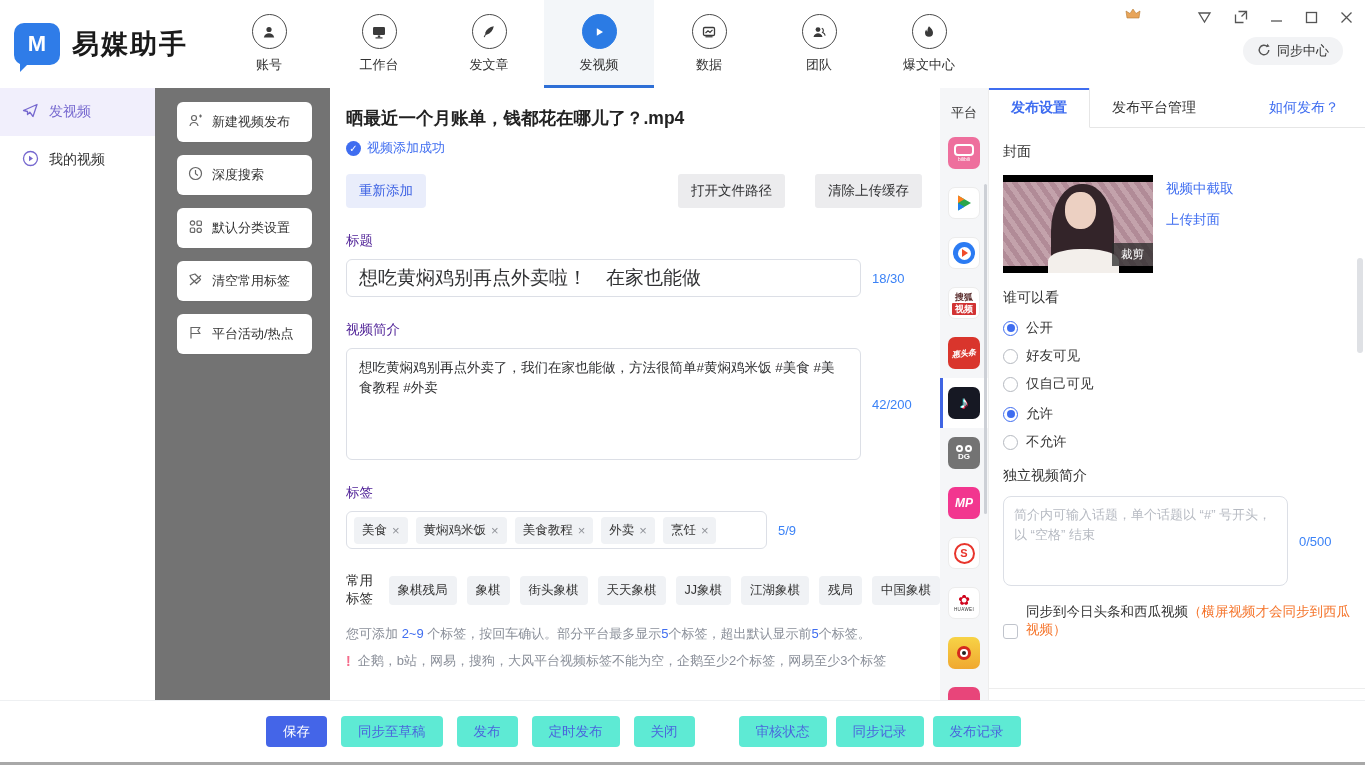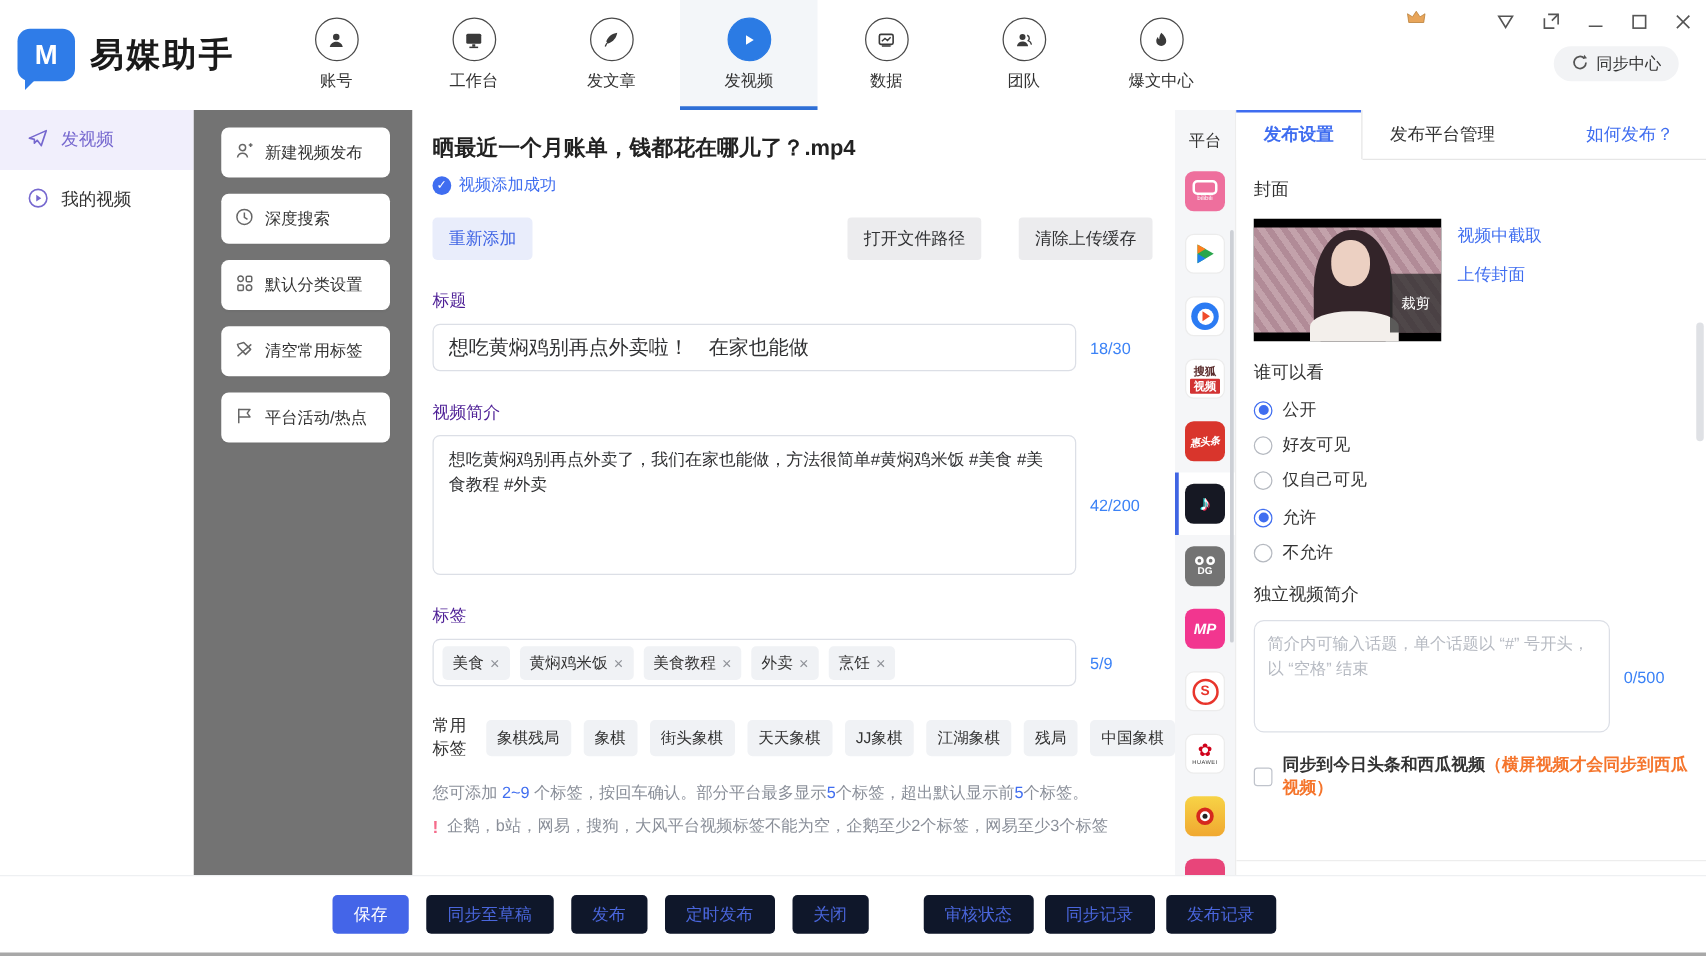--- a/index.html
+++ b/index.html
@@ -37,24 +37,24 @@
   .main { width:610px; background:#fff; padding:18px 0 0 16px; }
   .file-title { font-size:17.5px; font-weight:700; color:#222; }
   .status { display:flex; align-items:center; gap:6px; color:#3f6df0; font-size:13px; margin-top:9px; }
   .check-circ { width:15px; height:15px; border-radius:50%; background:#3f6df0; color:#fff; font-size:10px; display:flex; align-items:center; justify-content:center; }
   .actions { display:flex; align-items:center; margin-top:17px; width:576px; }
   .btn-readd { background:#e9edfb; color:#3f64e4; font-size:13.5px; padding:8px 13px; border-radius:4px; cursor:pointer; }
   .actions .spacer { flex:1; }
   .btn-gray { background:#ececee; color:#303133; font-size:13.5px; padding:8px 13px; border-radius:3px; margin-left:30px; cursor:pointer; }
   .form-label { font-size:13.5px; color:#4c1d95; margin:24px 0 9px; }
   .input-row { display:flex; align-items:center; }
-  .text-input { width:515px; height:38px; border:1px solid #dcdfe6; border-radius:6px; padding:0 12px; font-size:16px; color:#303133; font-family:inherit; outline:none; }
+  .text-input { width:515px; height:38px; border:1px solid #dcdfe6; border-radius:6px; padding:0 12px; font-size:19px; color:#303133; font-family:inherit; outline:none; }
   .counter { margin-left:11px; color:#3b82f6; font-size:13px; }
   .desc-area { width:515px; height:112px; border:1px solid #dcdfe6; border-radius:6px; padding:9px 12px; font-size:13.5px; color:#303133; font-family:inherit; resize:none; outline:none; line-height:1.5; }
-  .tagbox { width:515px; height:38px; border:1px solid #dcdfe6; border-radius:6px; display:flex; align-items:center; gap:8px; padding:0 7px; }
+  .tagbox { width:421px; height:38px; border:1px solid #dcdfe6; border-radius:6px; display:flex; align-items:center; gap:8px; padding:0 7px; }
   .chip { background:#f0f2f5; border-radius:4px; padding:5px 8px; font-size:12.5px; color:#333; display:flex; align-items:center; gap:5px; white-space:nowrap; }
   .chip .x { color:#909399; font-size:13px; cursor:pointer; }
   .common-row { display:flex; align-items:center; gap:10px; margin-top:23px; flex-wrap:nowrap; }
   .common-label { font-size:13.5px; color:#333; margin-right:2px; }
   .chip2 { background:#f0f2f5; border-radius:4px; padding:6px 9px; font-size:12.5px; color:#333; cursor:pointer; white-space:nowrap; }
   .help { font-size:13px; color:#8a8f99; margin-top:17px; }
   .help .b { color:#3f6df0; }
   .warn-row { display:flex; align-items:center; gap:7px; margin-top:9px; font-size:13px; color:#8a8f99; }
   .warn-bang { color:#f56c8b; font-weight:bold; font-size:14px; }
 
@@ -105,45 +105,45 @@
   .tab.active { color:#3f6df0; font-weight:600; background:#fff; border-right:1px solid #e6e6e6; box-shadow:inset 0 2px 0 #3f6df0; border-bottom:1px solid #fff; margin-bottom:-1px; }
   .howto { margin-left:auto; padding-right:26px; color:#3f6df0; font-size:14px; display:flex; align-items:center; cursor:pointer; }
   .settings-body { padding:15px 14px 0 14px; font-size:13.5px; position:relative; height:571px; overflow:hidden; }
   .sec-label { color:#333; font-size:14px; }
   .cover-wrap { display:flex; margin-top:14px; }
   .thumb { width:150px; height:98px; background:#000; position:relative; overflow:hidden; flex:0 0 auto; cursor:pointer; }
   .thumb .frame { position:absolute; left:0; right:0; top:7px; bottom:7px; background:repeating-linear-gradient(55deg,#c3a2ab 0 5px,#b18b97 5px 10px); }
   .thumb .hair { position:absolute; left:32%; top:9%; width:42%; height:100%; background:#332429; border-radius:48% 48% 30% 30%; }
   .thumb .face { position:absolute; left:41%; top:17%; width:21%; height:38%; background:#ecd0c2; border-radius:46%; }
   .thumb .shirt { position:absolute; left:30%; bottom:-4%; width:47%; height:28%; background:#f3efeb; border-radius:45% 45% 0 0; }
-  .crop-badge { position:absolute; right:0; bottom:7px; background:rgba(40,40,40,.75); color:#fff; font-size:11.5px; padding:16px 9px; }
+  .crop-badge { position:absolute; right:0; bottom:7px; background:rgba(40,40,40,.75); color:#fff; font-size:11.5px; padding:4px 9px; }
   .cover-links { display:flex; flex-direction:column; gap:13px; margin-left:13px; padding-top:5px; }
   .cover-links a { color:#3f6df0; font-size:13.5px; text-decoration:none; cursor:pointer; }
   .radio-group { display:flex; flex-direction:column; gap:10px; margin-top:12px; }
   .radio-row { display:flex; align-items:center; gap:8px; cursor:pointer; color:#333; }
   .radio { width:15px; height:15px; border-radius:50%; border:1px solid #b5b9c0; background:#fff; position:relative; flex:0 0 auto; }
   .radio.on { border:1.5px solid #3f6df0; }
   .radio.on::after { content:""; position:absolute; inset:2.5px; border-radius:50%; background:#3f6df0; }
   .mt16 { margin-top:16px; }
   .indep-row { display:flex; align-items:center; margin-top:11px; }
   .indep-area { width:285px; height:90px; border:1px solid #dcdfe6; border-radius:8px; padding:8px 10px; font-size:13px; font-family:inherit; color:#303133; resize:none; outline:none; line-height:1.5; }
   .indep-area::placeholder { color:#b6bac2; }
   .orange-note { color:#f5752c; font-size:13.5px; margin-top:11px; }
-  .cb-row { display:flex; align-items:center; gap:8px; margin-top:17px; font-size:13.5px; color:#333;font-weight:bold; }
+  .cb-row { display:flex; align-items:flex-end; gap:8px; margin-top:17px; font-size:13.5px; color:#333; }
   .checkbox { width:15px; height:15px; border:1px solid #c0c4cc; border-radius:3px; background:#fff; flex:0 0 auto; margin-top:1px; cursor:pointer; }
   .cb-warn { color:#f5752c; }
   .sscroll { position:absolute; right:2px; top:130px; width:6px; height:95px; background:#dfe1e5; border-radius:3px; }
   .settings-divider { position:absolute; left:0; right:0; bottom:10px; border-top:1px solid #ededed; }
 
   
   .footer-wrap { height:65px; display:flex; flex-direction:column; }
   .footer { flex:1; display:flex; align-items:center; background:#fff; border-top:1px solid #eef0f2; padding-left:266px; }
   .fbtn { height:31px; padding:0 17px; border-radius:4px; font-size:13.5px; display:flex; align-items:center; cursor:pointer; }
   .fbtn.primary { background:#4465e8; color:#fff; }
-  .fbtn.soft { background:#0f172a; color:#4a66dc; }
+  .fbtn.soft { background:#5eead4; color:#4a66dc; }
   .fgroup1 { display:flex; gap:14px; }
   .fgroup2 { display:flex; gap:9px; margin-left:44px; }
   .window-bottom { height:3px; background:#a8a8a8; }
 </style>
 </head>
 <body>
 
 <div class="header">
   <div class="logo">
     <div class="logo-mark">

